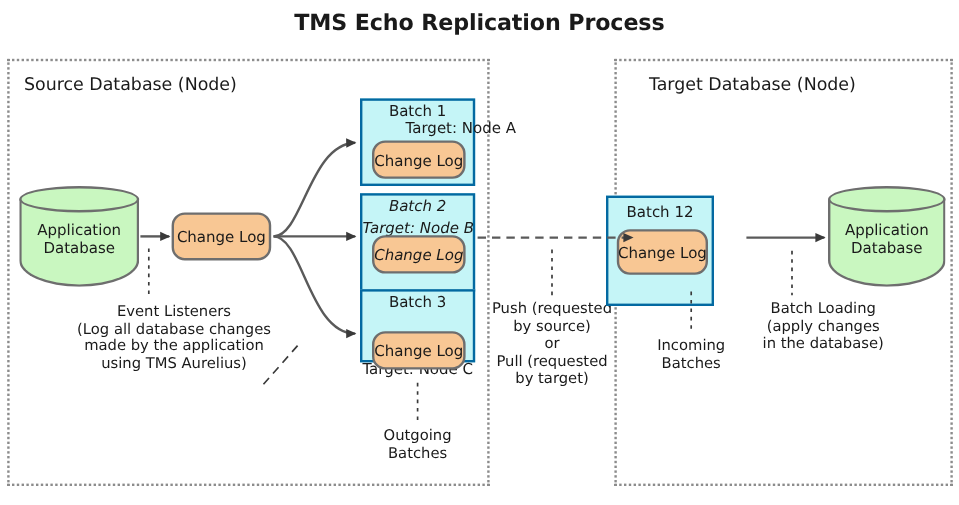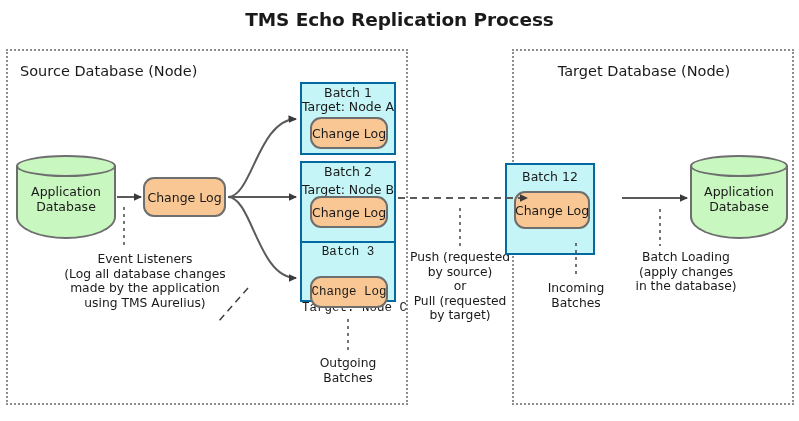--- a/index.html
+++ b/index.html
@@ -85,51 +85,51 @@
     <div class="cyl-body"></div>
     <div class="cyl-top"></div>
     <div class="cyl-label" style="white-space:pre-line;">Application
 Database</div>
   </div>
 
   <div class="abs changelog" style="left:143px;top:177px;width:83px;height:40px;">Change Log</div>
 
   <div class="abs batch" style="left:300px;top:82px;width:96px;height:73px;">
     <div class="batch-label">Batch 1</div>
-    <div class="batch-label" style="top:16px;">Target: Node A</div>
+    <div class="batch-label" style="top:16px;margin-left:36px;">Target: Node A</div>
     <div class="changelog" style="position:absolute;left:8px;top:33px;width:78px;height:32px;">Change Log</div>
   </div>
 
-  <div class="abs batch" style="left:300px;top:161px;width:96px;height:82px;">
+  <div class="abs batch" style="left:300px;top:161px;width:96px;height:82px;font-style:italic;">
     <div class="batch-label">Batch 2</div>
     <div class="batch-label" style="top:20px;">Target: Node B</div>
     <div class="changelog" style="position:absolute;left:8px;top:33px;width:78px;height:32px;">Change Log</div>
   </div>
 
-  <div class="abs batch" style="left:300px;top:241px;width:96px;height:61px;font-family:Liberation Mono, monospace;">
+  <div class="abs batch" style="left:300px;top:241px;width:96px;height:61px;">
     <div class="batch-label">Batch 3</div>
     <div class="batch-label" style="top:16px;margin-top:42px;">Target: Node C</div>
     <div class="changelog" style="position:absolute;left:8px;top:33px;width:78px;height:32px;">Change Log</div>
   </div>
 
   <div class="abs note" style="left:32px;top:252px;width:226px;">Event Listeners
 (Log all database changes
 made by the application
 using TMS Aurelius)</div>
   <div class="abs note" style="left:302px;top:356px;width:92px;">Outgoing
 Batches</div>
 
   <div class="abs note" style="left:408px;top:250px;width:104px;">Push (requested
 by source)
 or
 Pull (requested
 by target)</div>
 
   <div class="abs container-box" style="left:512px;top:49px;width:278px;height:352px;"></div>
-  <div class="abs container-title" style="left:505px;top:63px;width:278px;">Target Database (Node)</div>
+  <div class="abs container-title" style="left:488px;top:63px;width:278px;">Target Database (Node)</div>
 
   <div class="abs batch" style="left:505px;top:163px;width:90px;height:92px;">
     <div class="batch-label" style="top:5px;">Batch 12</div>
     <div class="changelog" style="position:absolute;left:7px;top:26px;width:76px;height:38px;">Change Log</div>
   </div>
 
   <div class="abs cyl" style="left:690px;top:155px;width:98px;height:84px;">
     <div class="cyl-body"></div>
     <div class="cyl-top"></div>
     <div class="cyl-label" style="white-space:pre-line;">Application

